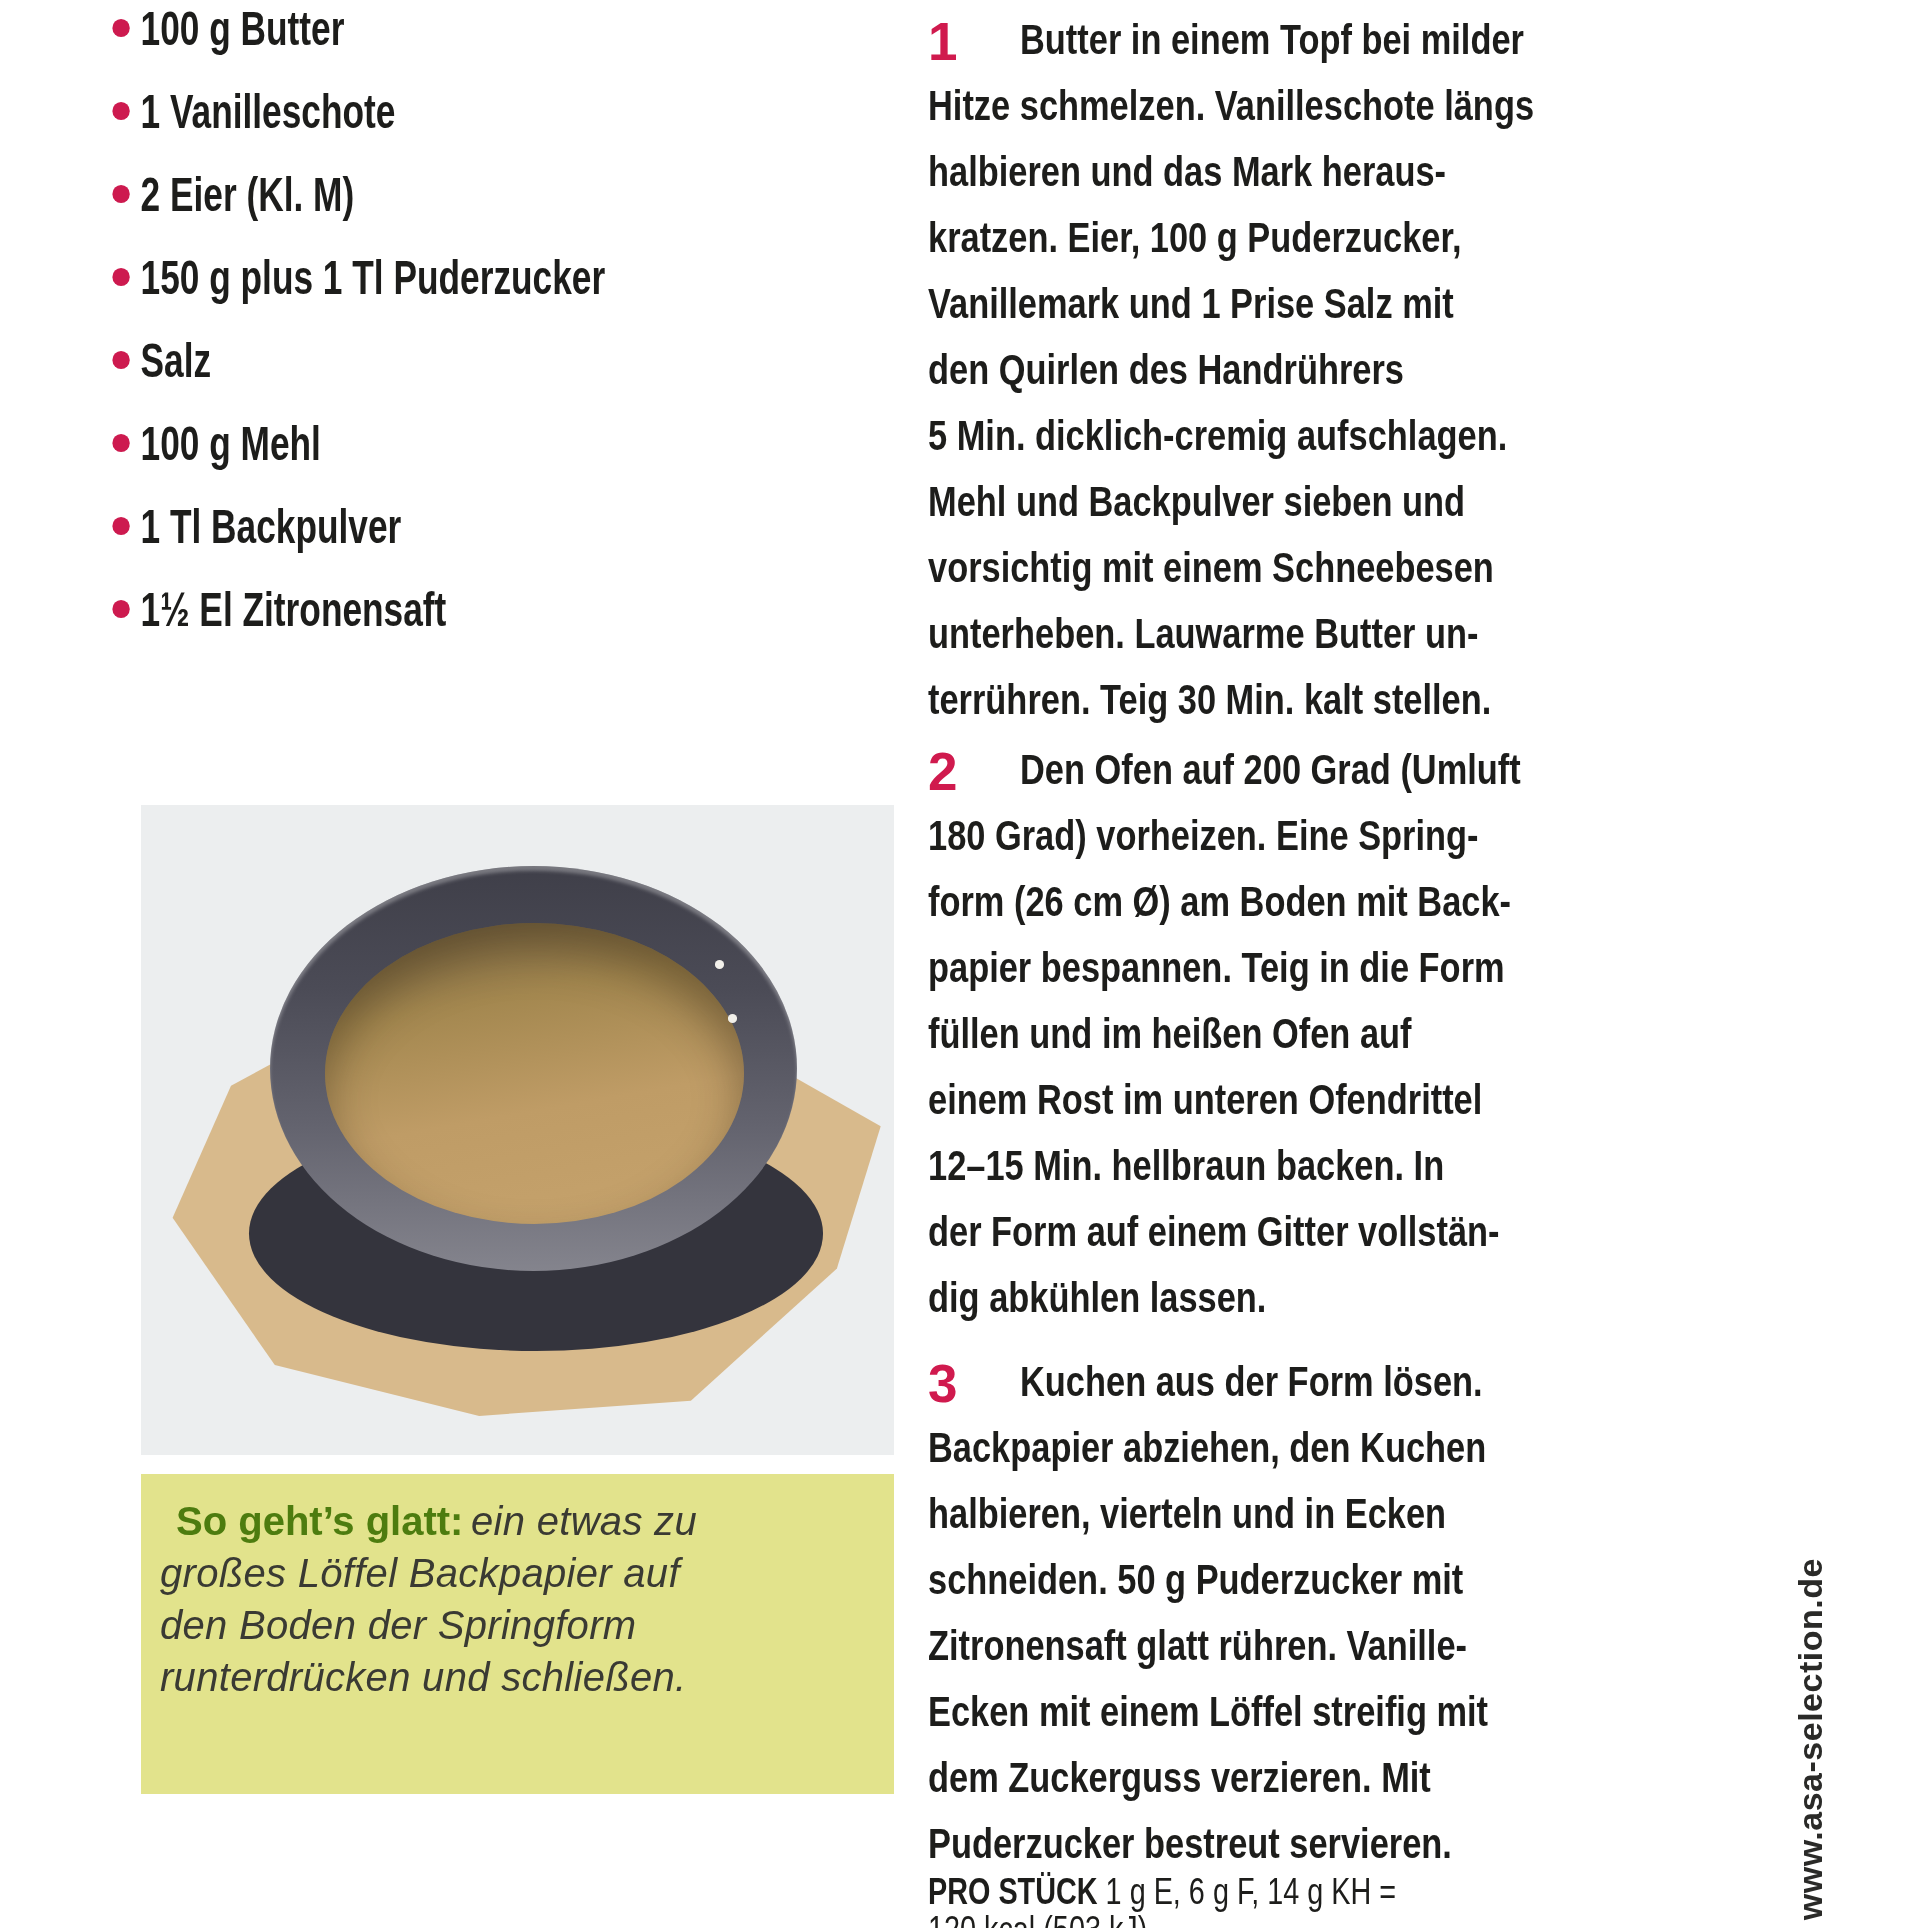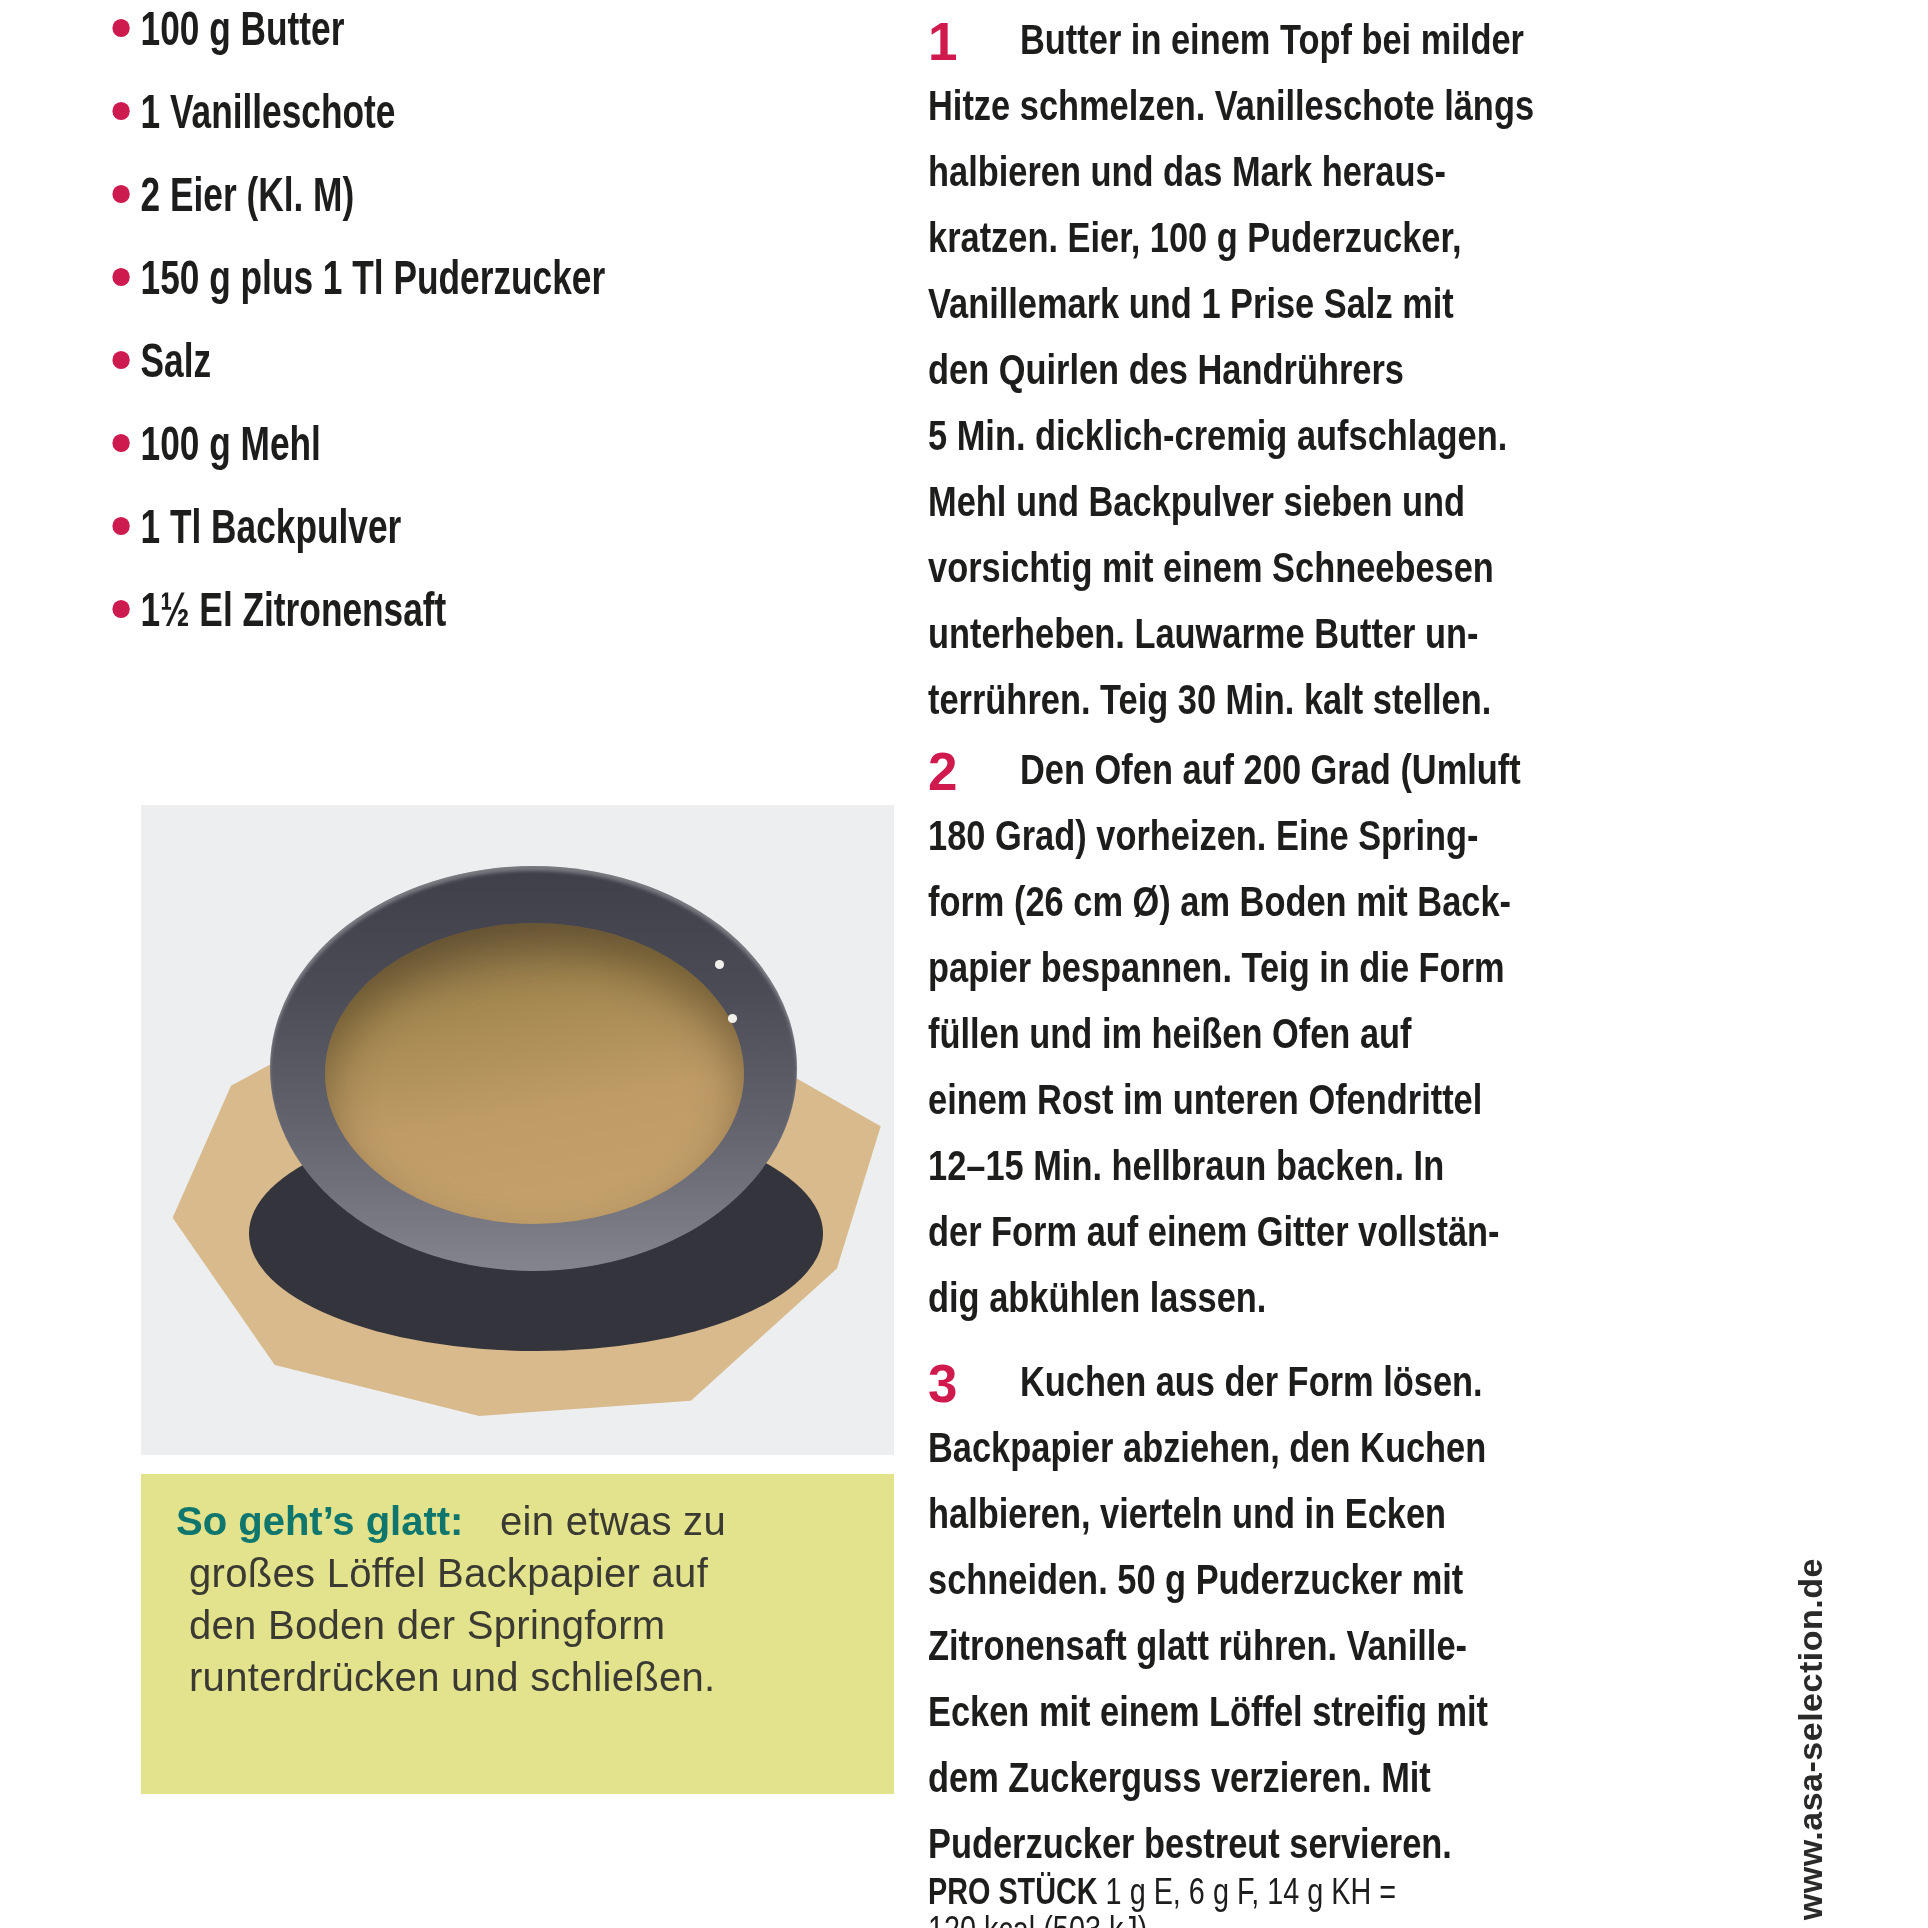--- a/index.html
+++ b/index.html
@@ -59,24 +59,24 @@
   .rivet.r1 { left:574px; top:155px; }
   .rivet.r2 { left:587px; top:209px; }
 
   
   .tipbox {
     position:absolute; left:141px; top:1474px; width:753px; height:320px;
     background:#e2e38c;
   }
   .tip-label {
     position:absolute; left:35px; top:21px;
-    font-size:40px; font-weight:bold; color:#0f766e; line-height:52px;
+    font-size:40px; font-weight:bold; color:#4d7c0f; line-height:52px;
     white-space:nowrap;
   }
-  .tip-lines { position:absolute; left:48px; top:21px; width:697px; }
+  .tip-lines { position:absolute; left:19px; top:21px; width:697px;font-style:italic; }
   .tip-lines .tline {
     height:52px; line-height:52px; font-size:40px; color:#3a3a33;
     letter-spacing:0.3px; transform:none;
   }
 
   
   .step { position:absolute; left:928px; width:734px; }
   .step-1 { top:5.6px; }
   .step-2 { top:736px; }
   .step-3 { top:1348px; }

